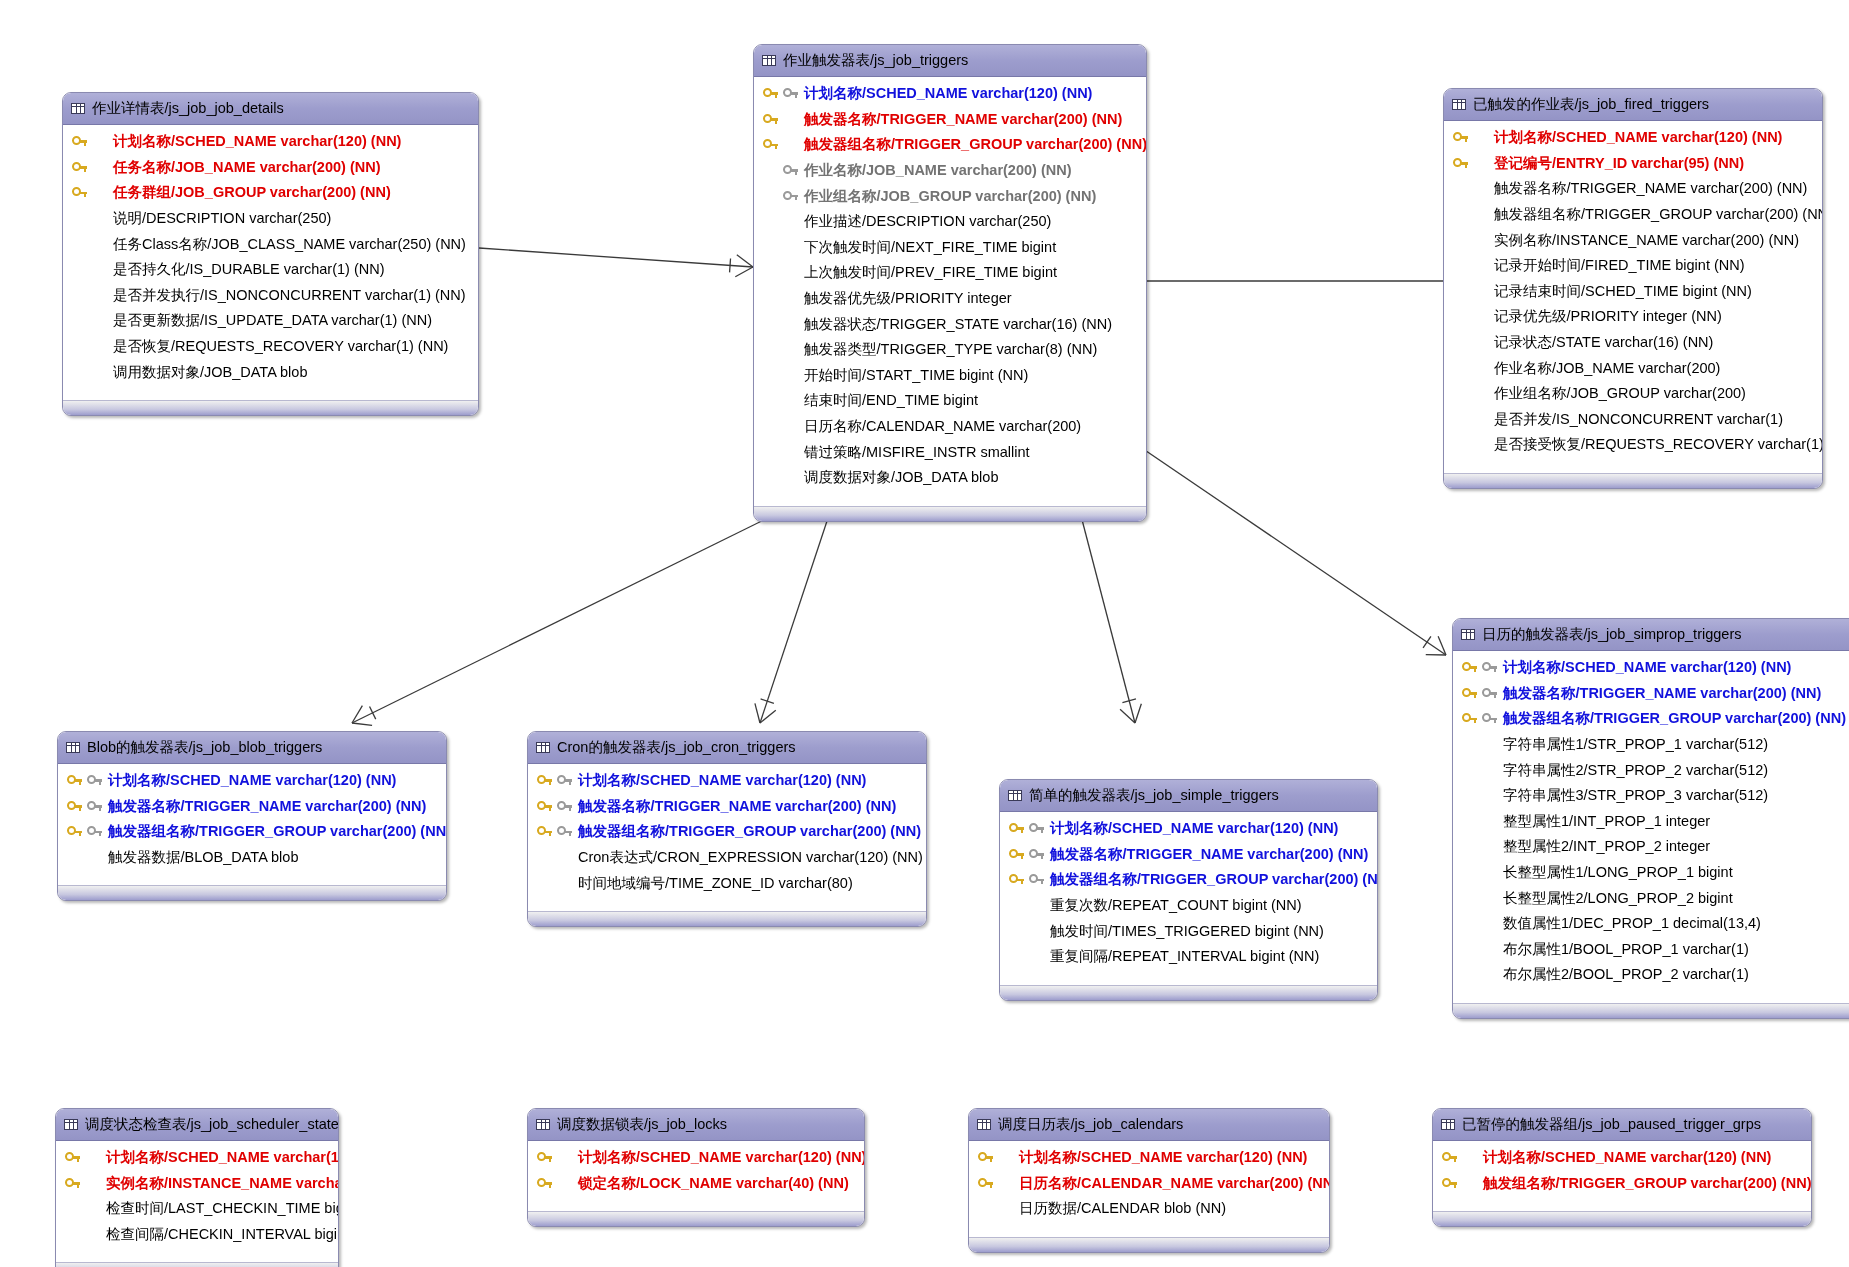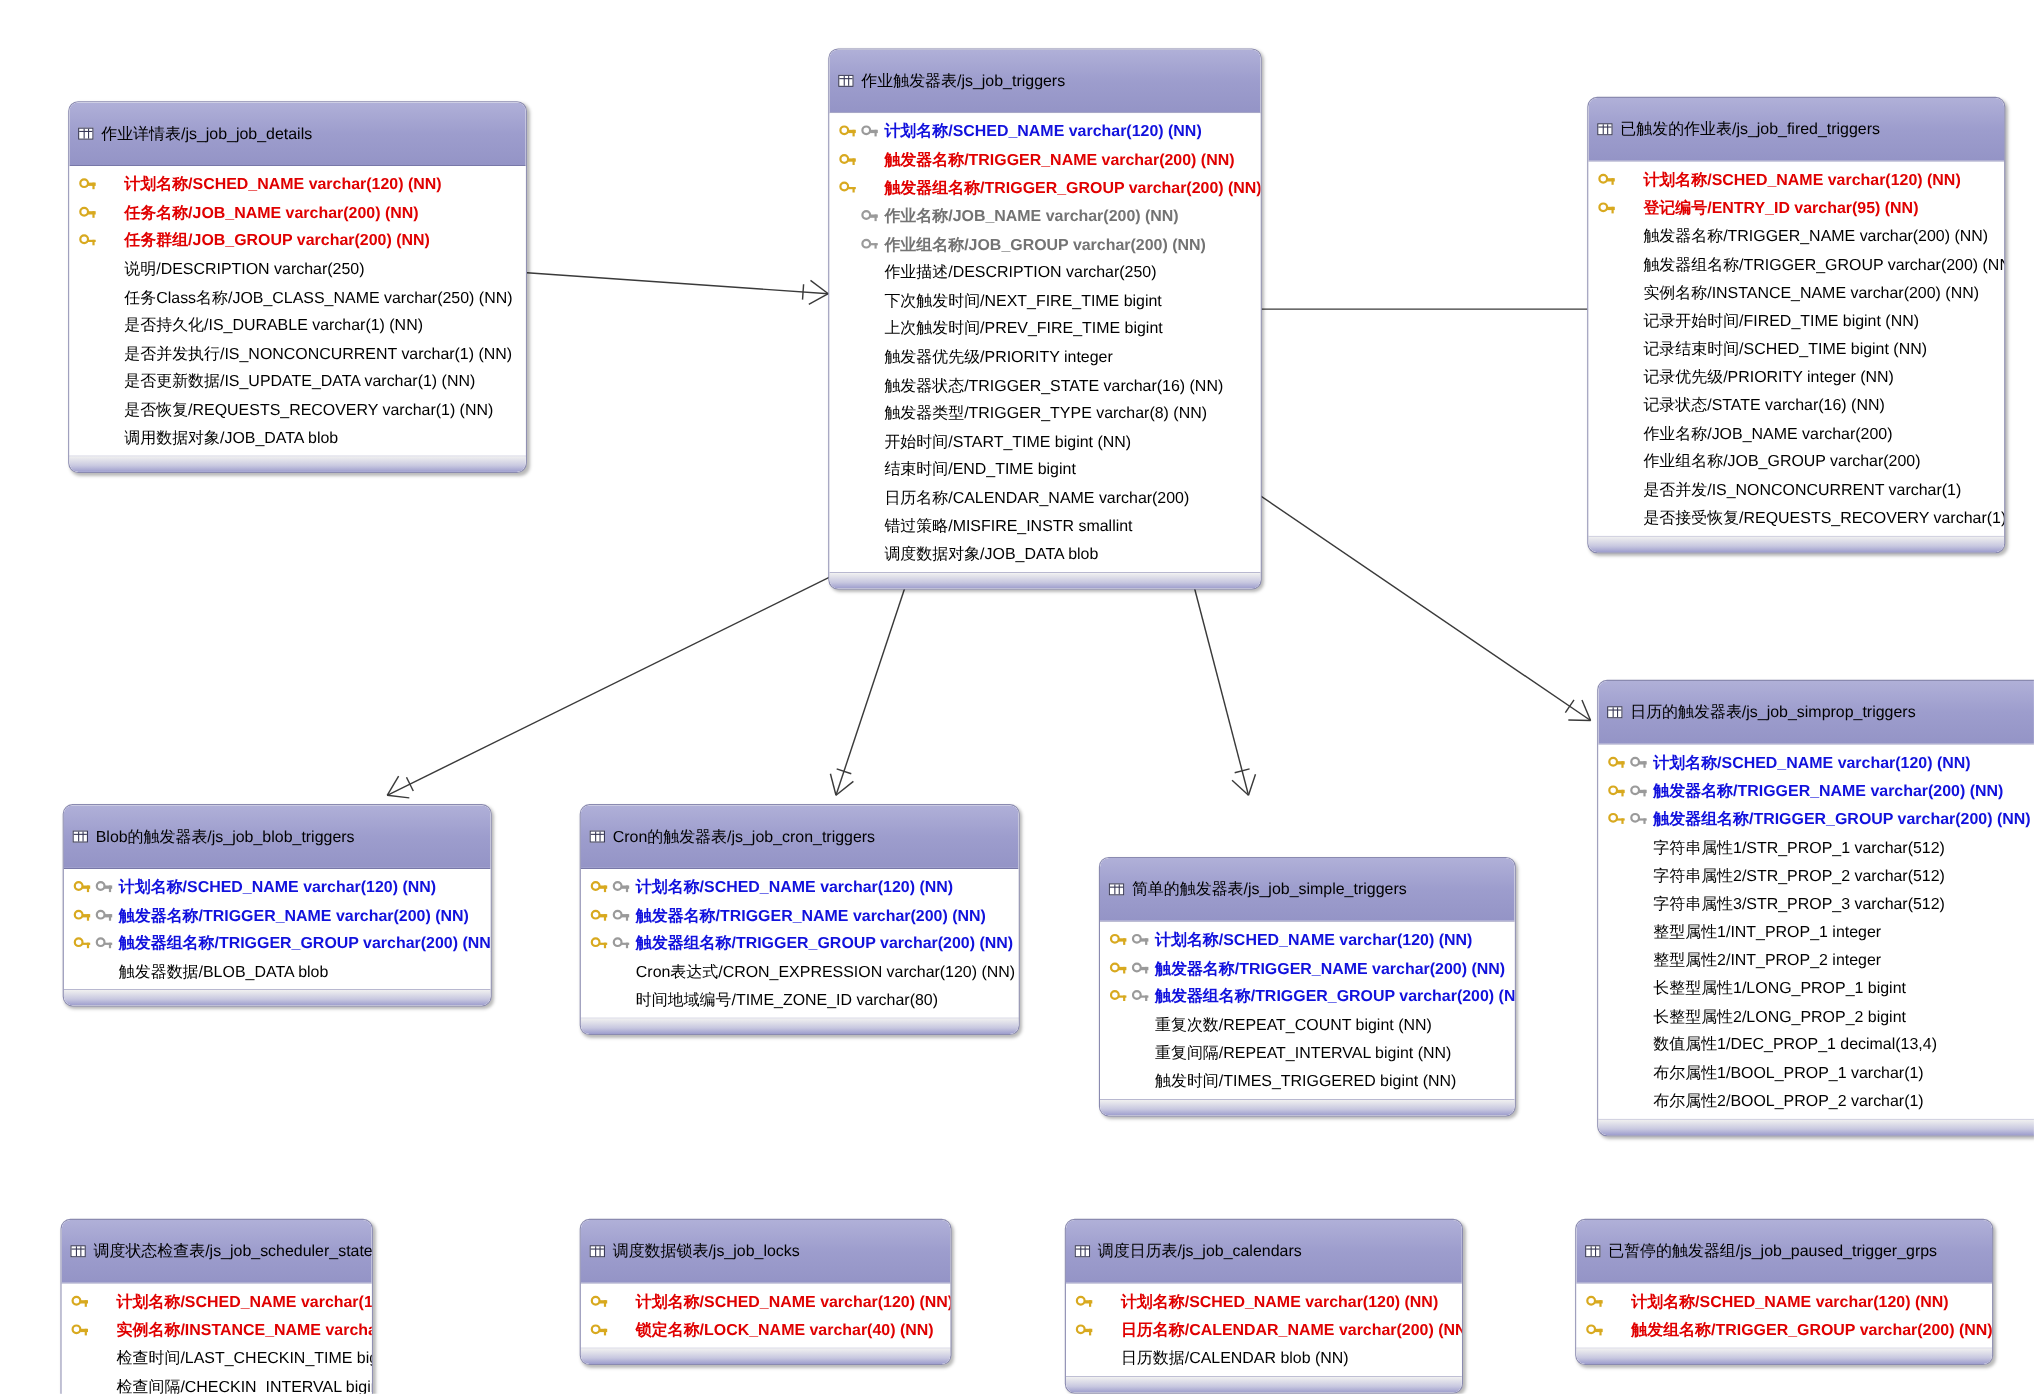--- a/index.html
+++ b/index.html
@@ -19,21 +19,21 @@
     box-shadow:2px 2px 3px rgba(0,0,0,0.28);
     overflow:hidden;
     z-index:5;
   }
   .tbl-header{
     background:linear-gradient(to bottom,#b0b0d8 0%, #9d9dcd 50%, #9494c6 100%);
     border-bottom:1px solid #7878a8;
     border-top-left-radius:8px;border-top-right-radius:8px;
     height:25px;
     display:flex;align-items:center;
-    padding:16px 8px;
+    padding:3px 8px;
     font-size:14.5px;
     color:#000;
     white-space:nowrap;
   }
   .tbl-icon{
     width:14px;height:11px;margin-right:7px;flex:0 0 auto;
     display:inline-block;position:relative;
   }
   .tbl-icon i{
     position:absolute;inset:0;
@@ -43,21 +43,21 @@
   }
   .tbl-icon i:after{
     content:"";position:absolute;left:0;right:0;top:2px;height:1px;background:#3a3a58;
   }
   .tbl-icon i:before{
     content:"";position:absolute;top:0;bottom:0;left:4px;width:1px;background:#3a3a58;
     box-shadow:4px 0 0 0 #3a3a58;
   }
   .tbl-body{
     background:#ffffff;
-    padding:4px 0 3px 0;
+    padding:4px 0 15px 0;
   }
   .tbl-footer{
     background:linear-gradient(to bottom,#f0f0f0 0%,#c8c8e0 60%,#9d9dcd 100%);
     border-top:1px solid #b8b8d0;
     height:14px;
     border-bottom-left-radius:8px;border-bottom-right-radius:8px;
   }
   .attr{
     display:flex;align-items:center;
     height:25.6px;
@@ -732,26 +732,26 @@
             <span class="attr-text pkfk">触发器组名称/TRIGGER_GROUP varchar(200) (NN)</span>
           </div>
           <div class="attr">
             <span class="keyslot"></span>
             <span class="keyslot"></span>
             <span class="attr-text plain">重复次数/REPEAT_COUNT bigint (NN)</span>
           </div>
           <div class="attr">
             <span class="keyslot"></span>
             <span class="keyslot"></span>
+            <span class="attr-text plain">触发时间/TIMES_TRIGGERED bigint (NN)</span>
+          </div>
+          <div class="attr">
+            <span class="keyslot"></span>
+            <span class="keyslot"></span>
             <span class="attr-text plain">重复间隔/REPEAT_INTERVAL bigint (NN)</span>
-          </div>
-          <div class="attr">
-            <span class="keyslot"></span>
-            <span class="keyslot"></span>
-            <span class="attr-text plain">触发时间/TIMES_TRIGGERED bigint (NN)</span>
           </div>
         </div>
         <div class="tbl-footer"></div>
       </div>
       <div class="table-box" style="left: 55px; top: 1108px; width: 284px;">
         <div class="tbl-header">
           <span class="tbl-icon">
             <i></i>
           </span>
           <span>调度状态检查表/js_job_scheduler_state</span>

